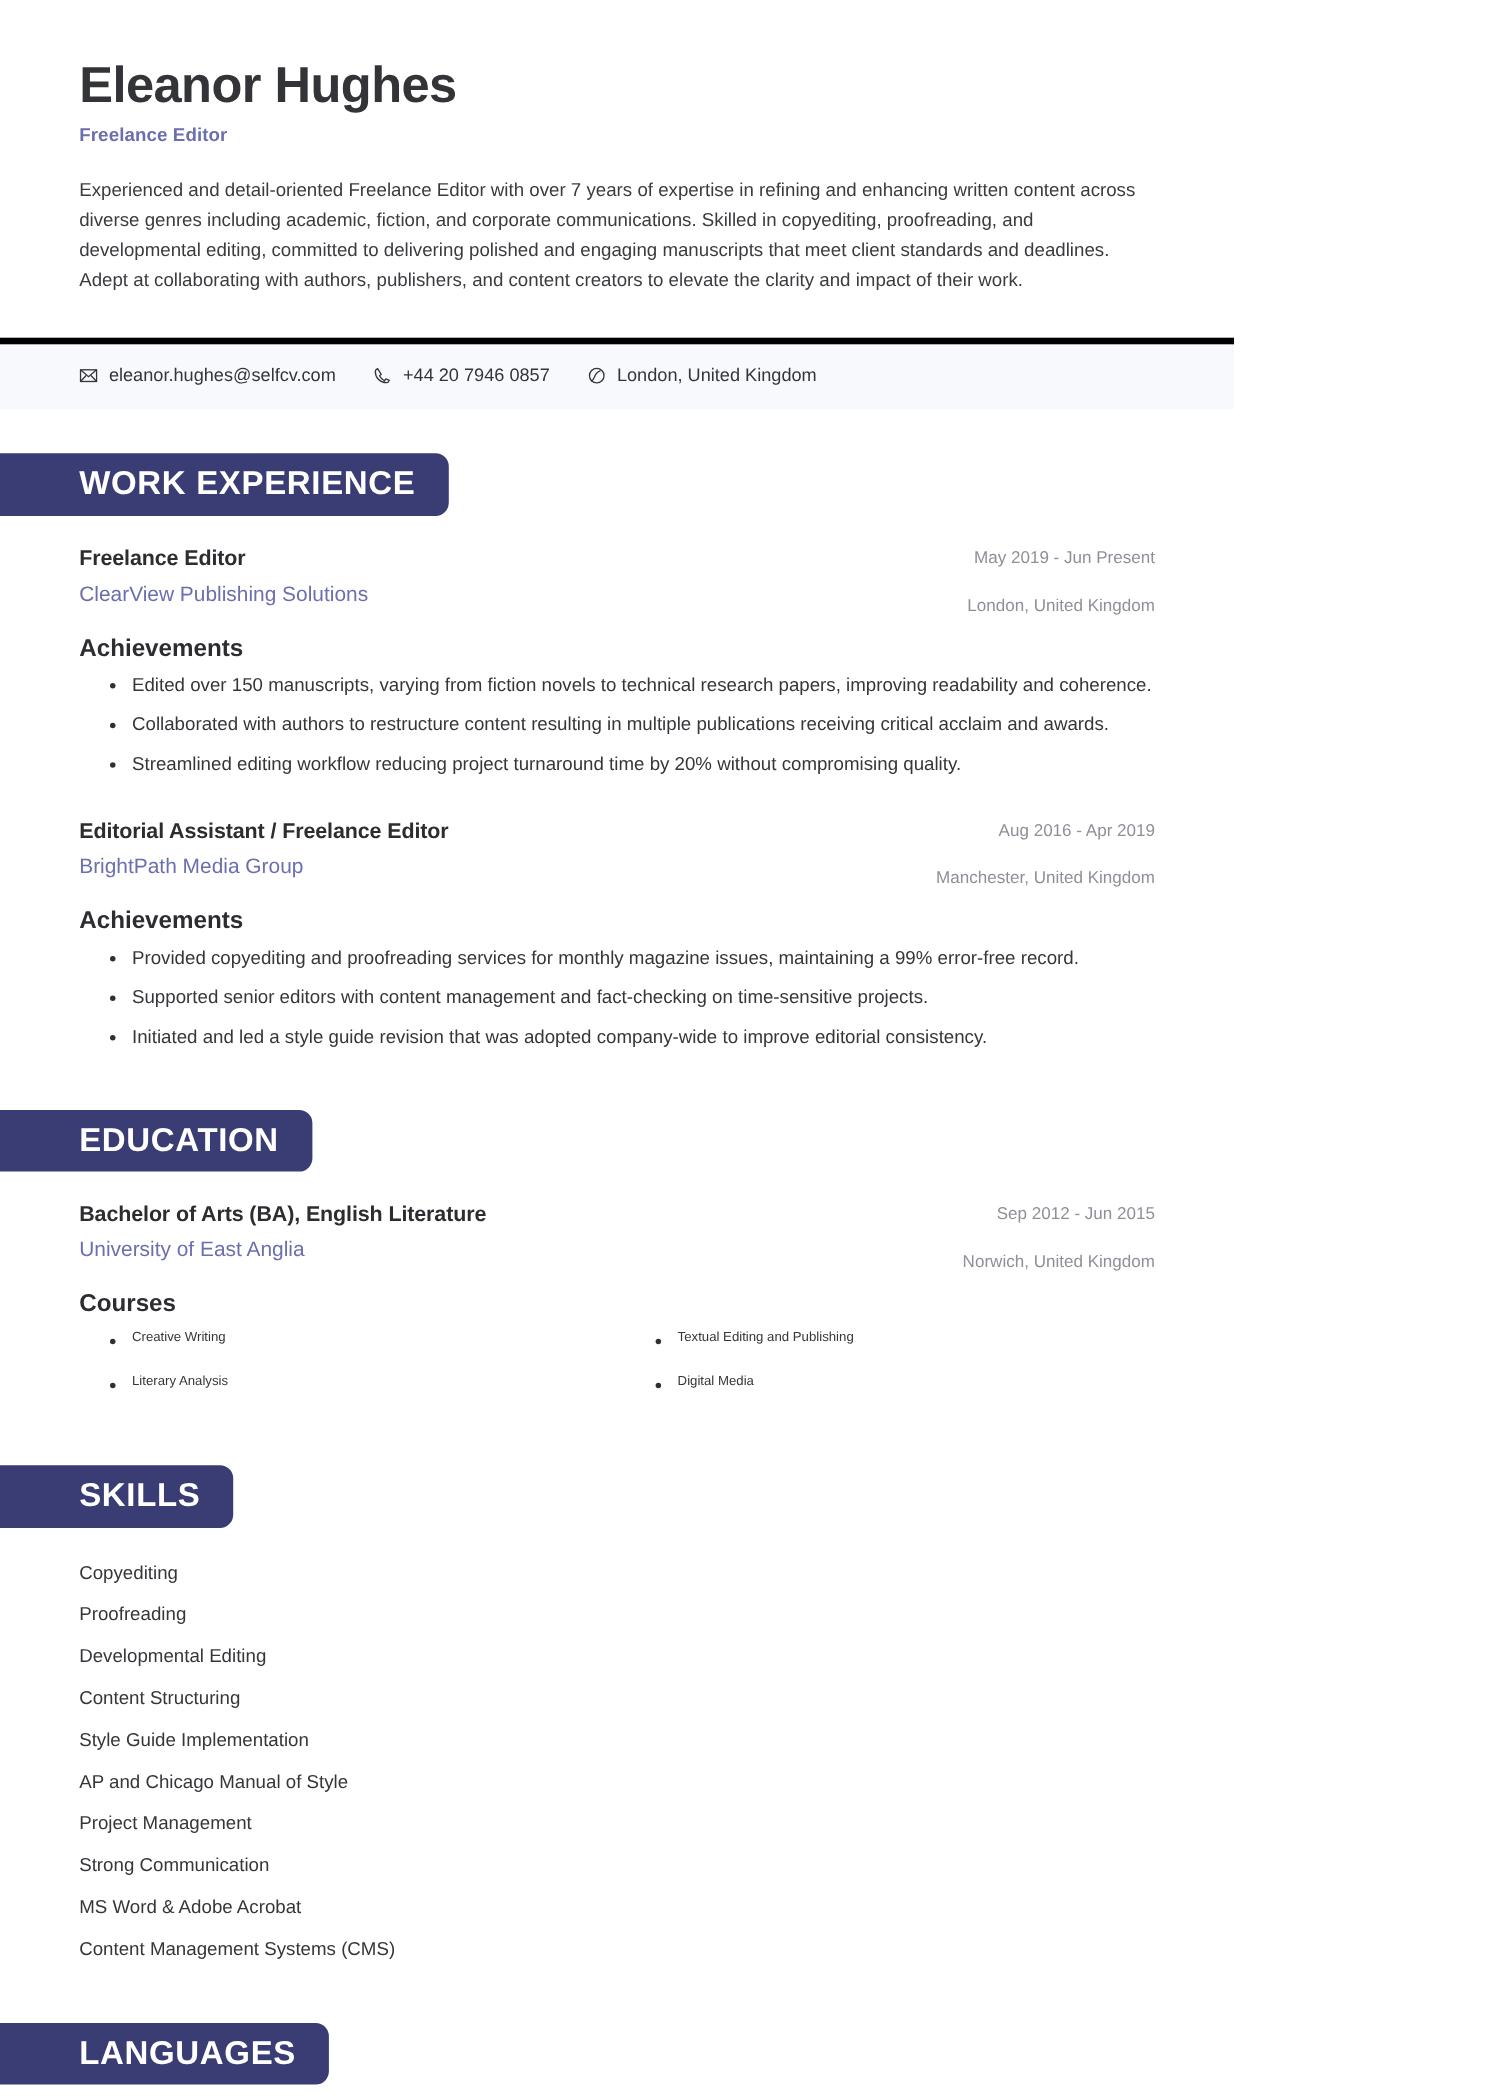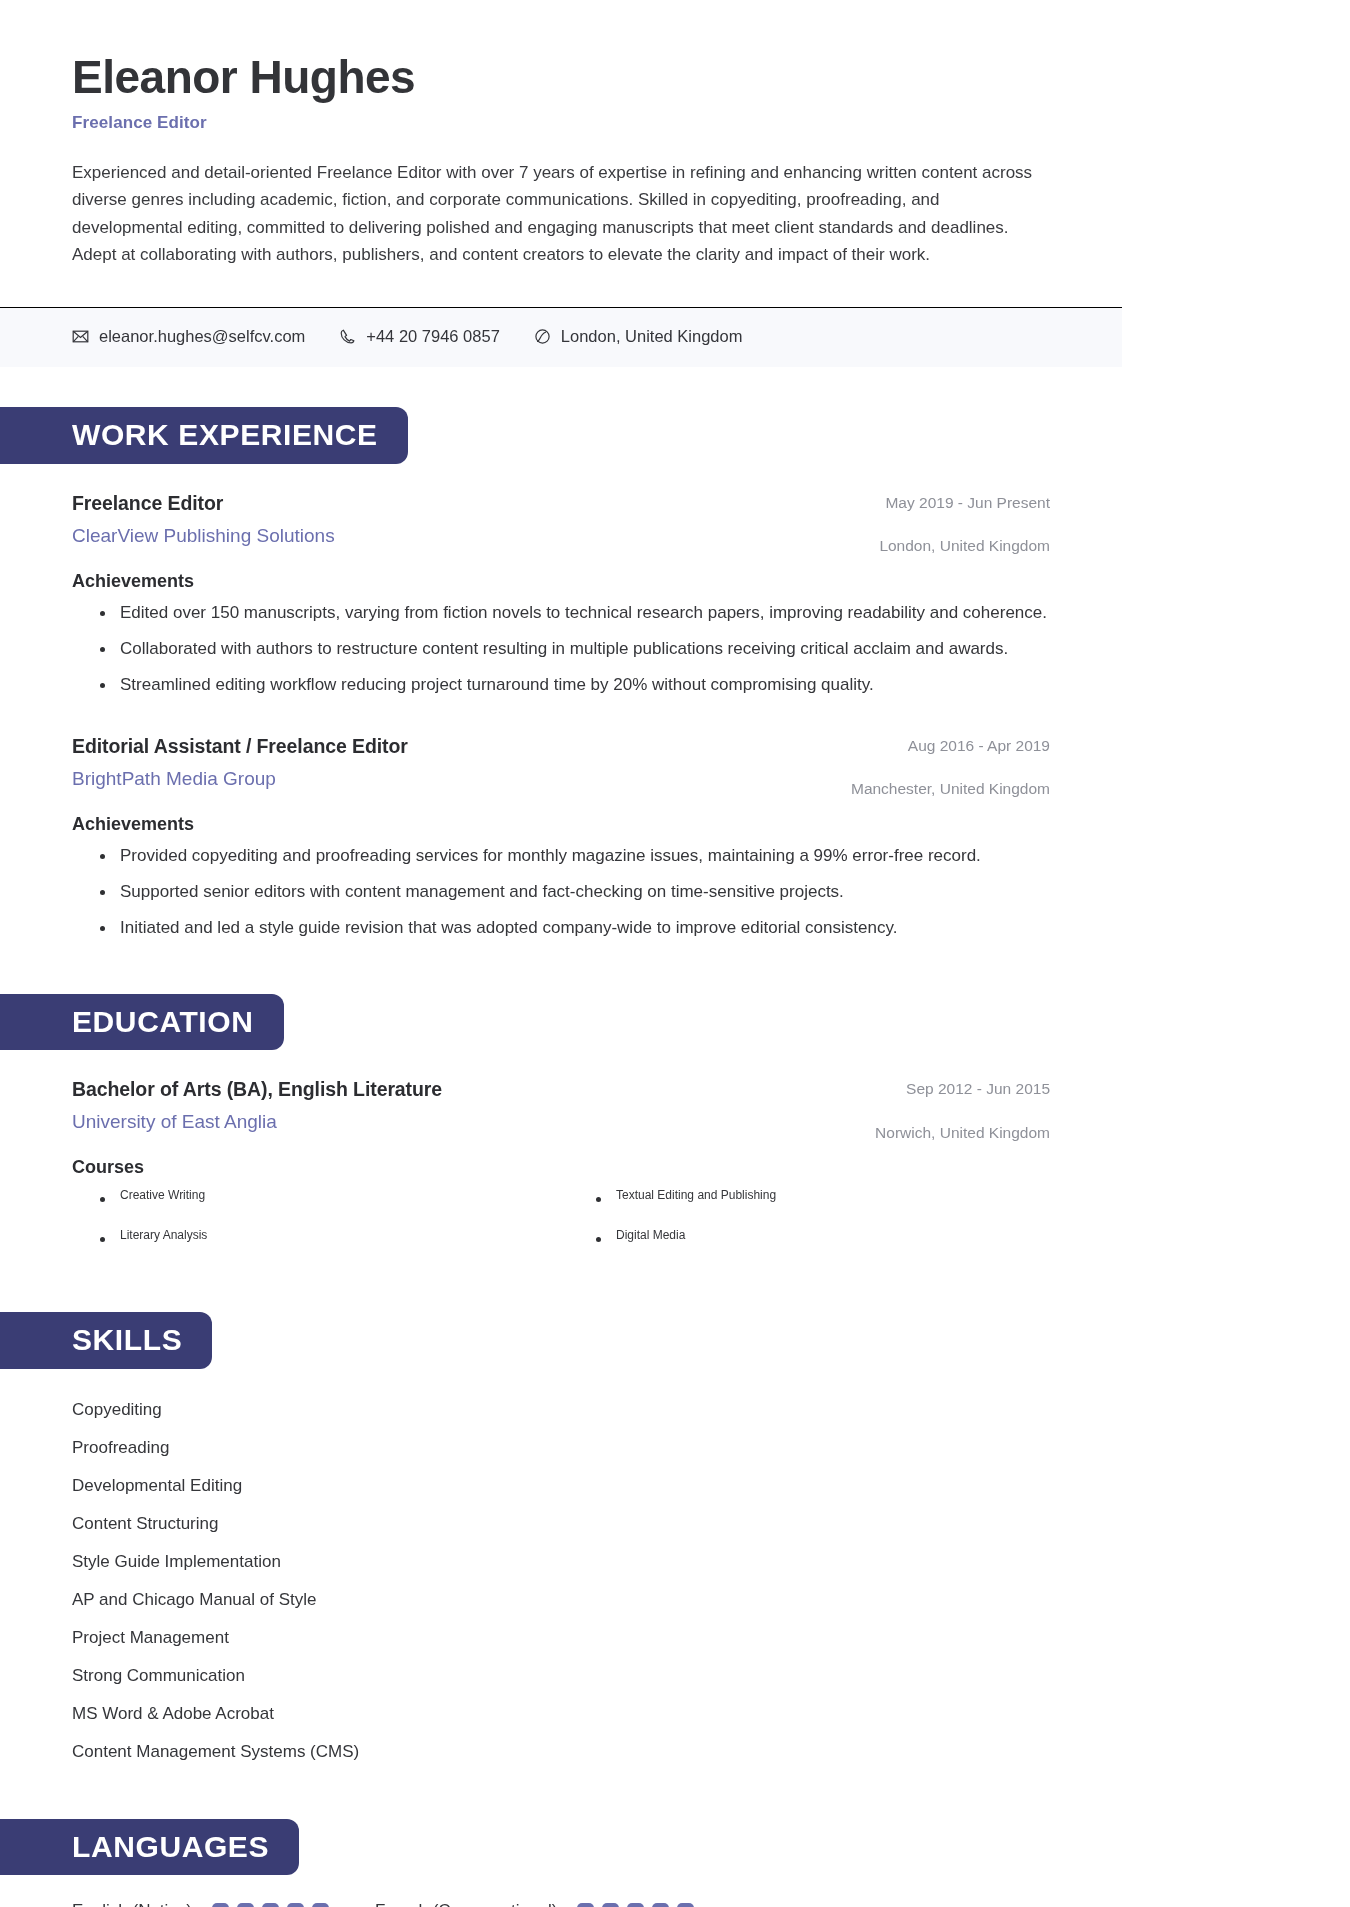--- a/index.html
+++ b/index.html
@@ -47,21 +47,21 @@
     line-height: 1.62;
     color: #3a3b3f;
     max-width: 1150px;
     margin: 0 0 38px 0;
   }
 
   
   .contact-band {
     background: #f8f9fc;
     padding: 18px 72px 20px 72px;
-    border-top: 1px solid #000000;
+    border-top: 6px solid #000000;
     text-align: right;
   }
   .contact-row {
     display: flex;
     flex-wrap: wrap;
     align-items: center;
     gap: 10px 34px;
     margin-bottom: 12px;
   }
   .contact-row:last-child { margin-bottom: 0; }
@@ -140,21 +140,21 @@
     color: #8e9098;
     line-height: 1.4;
   }
   .entry-place {
     font-size: 15.5px;
     color: #8e9098;
     line-height: 1.4;
     margin-top: 22px;
   }
   .sub-label {
-    font-size: 18px;
+    font-size: 22px;
     font-weight: 700;
     color: #2c2d31;
     margin: 14px 0 8px 0;
   }
   ul.bullets {
     margin: 0;
     padding: 0 0 0 26px;
     list-style: none;
   }
   ul.bullets li {

